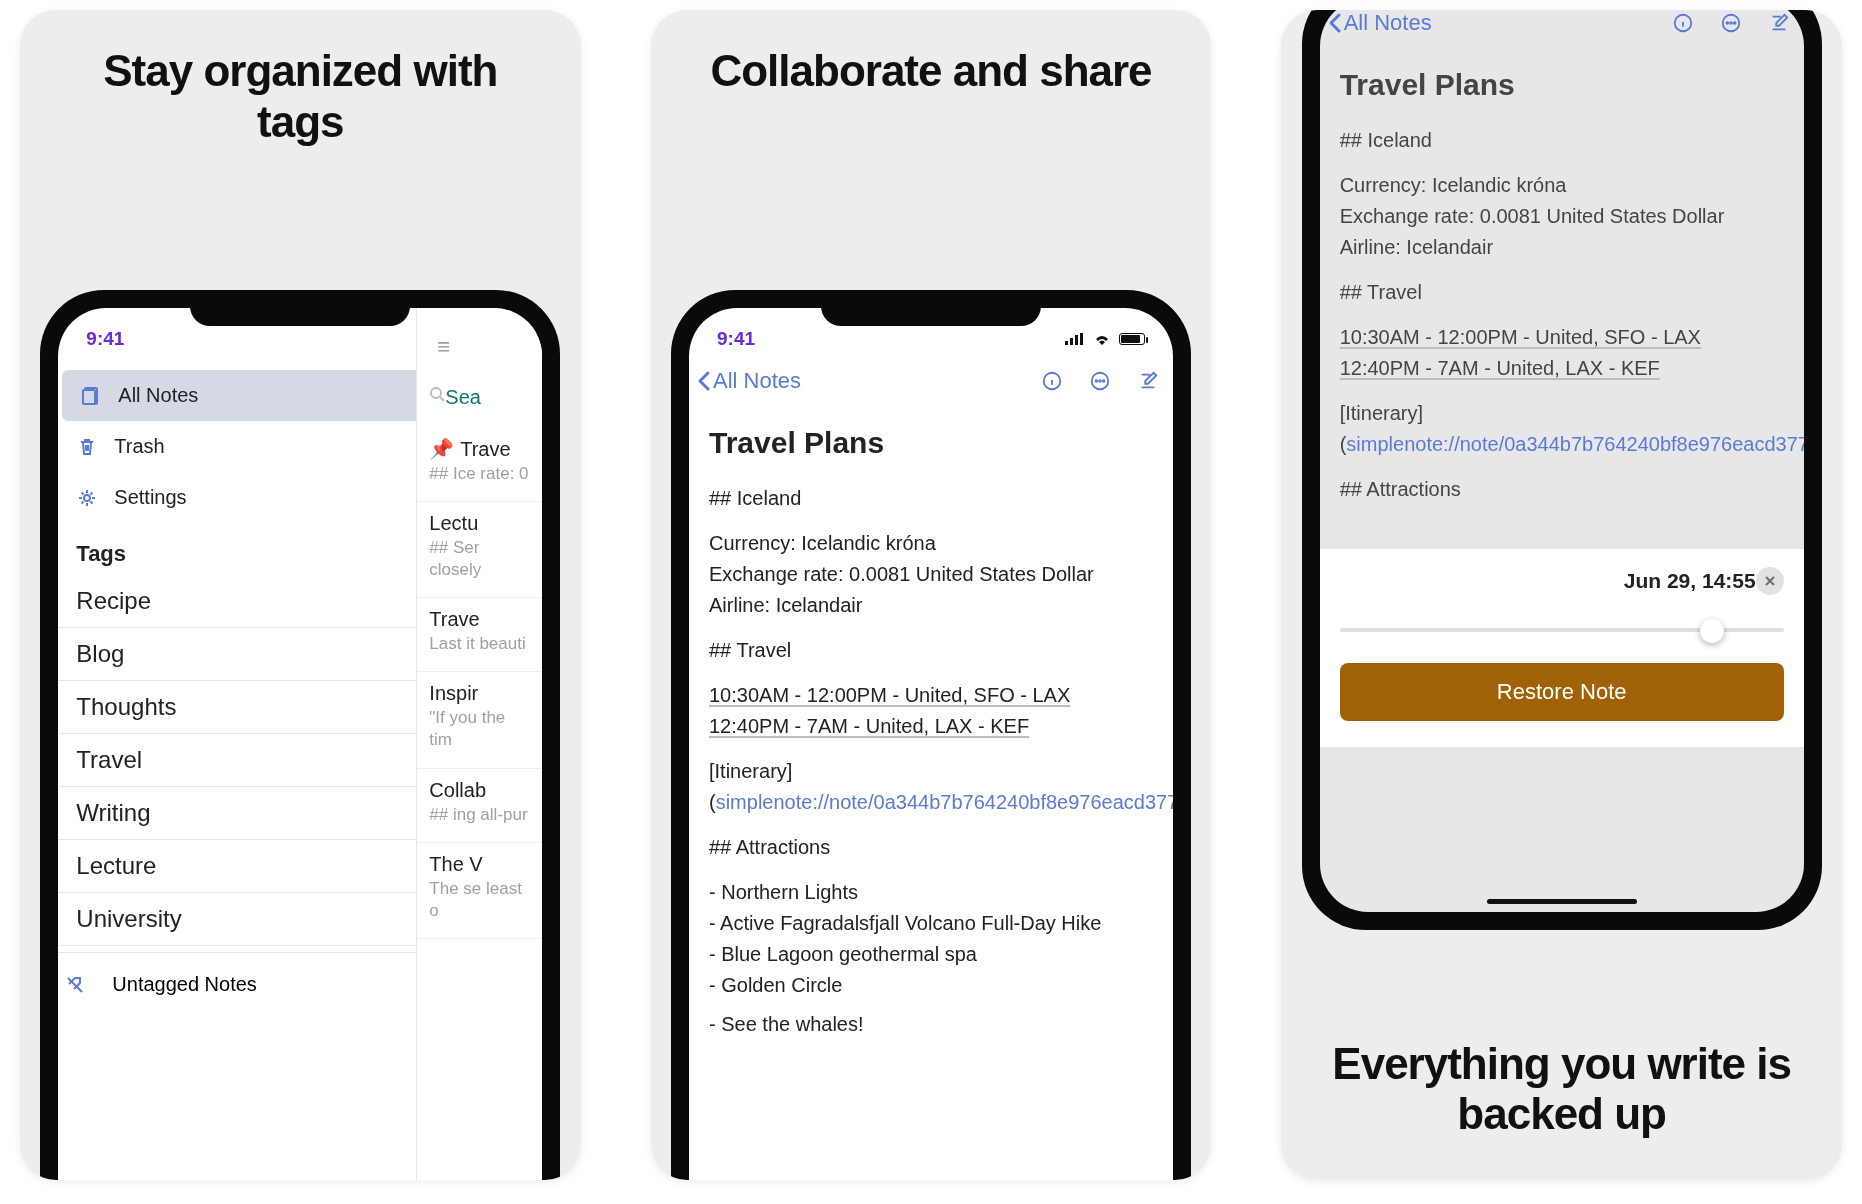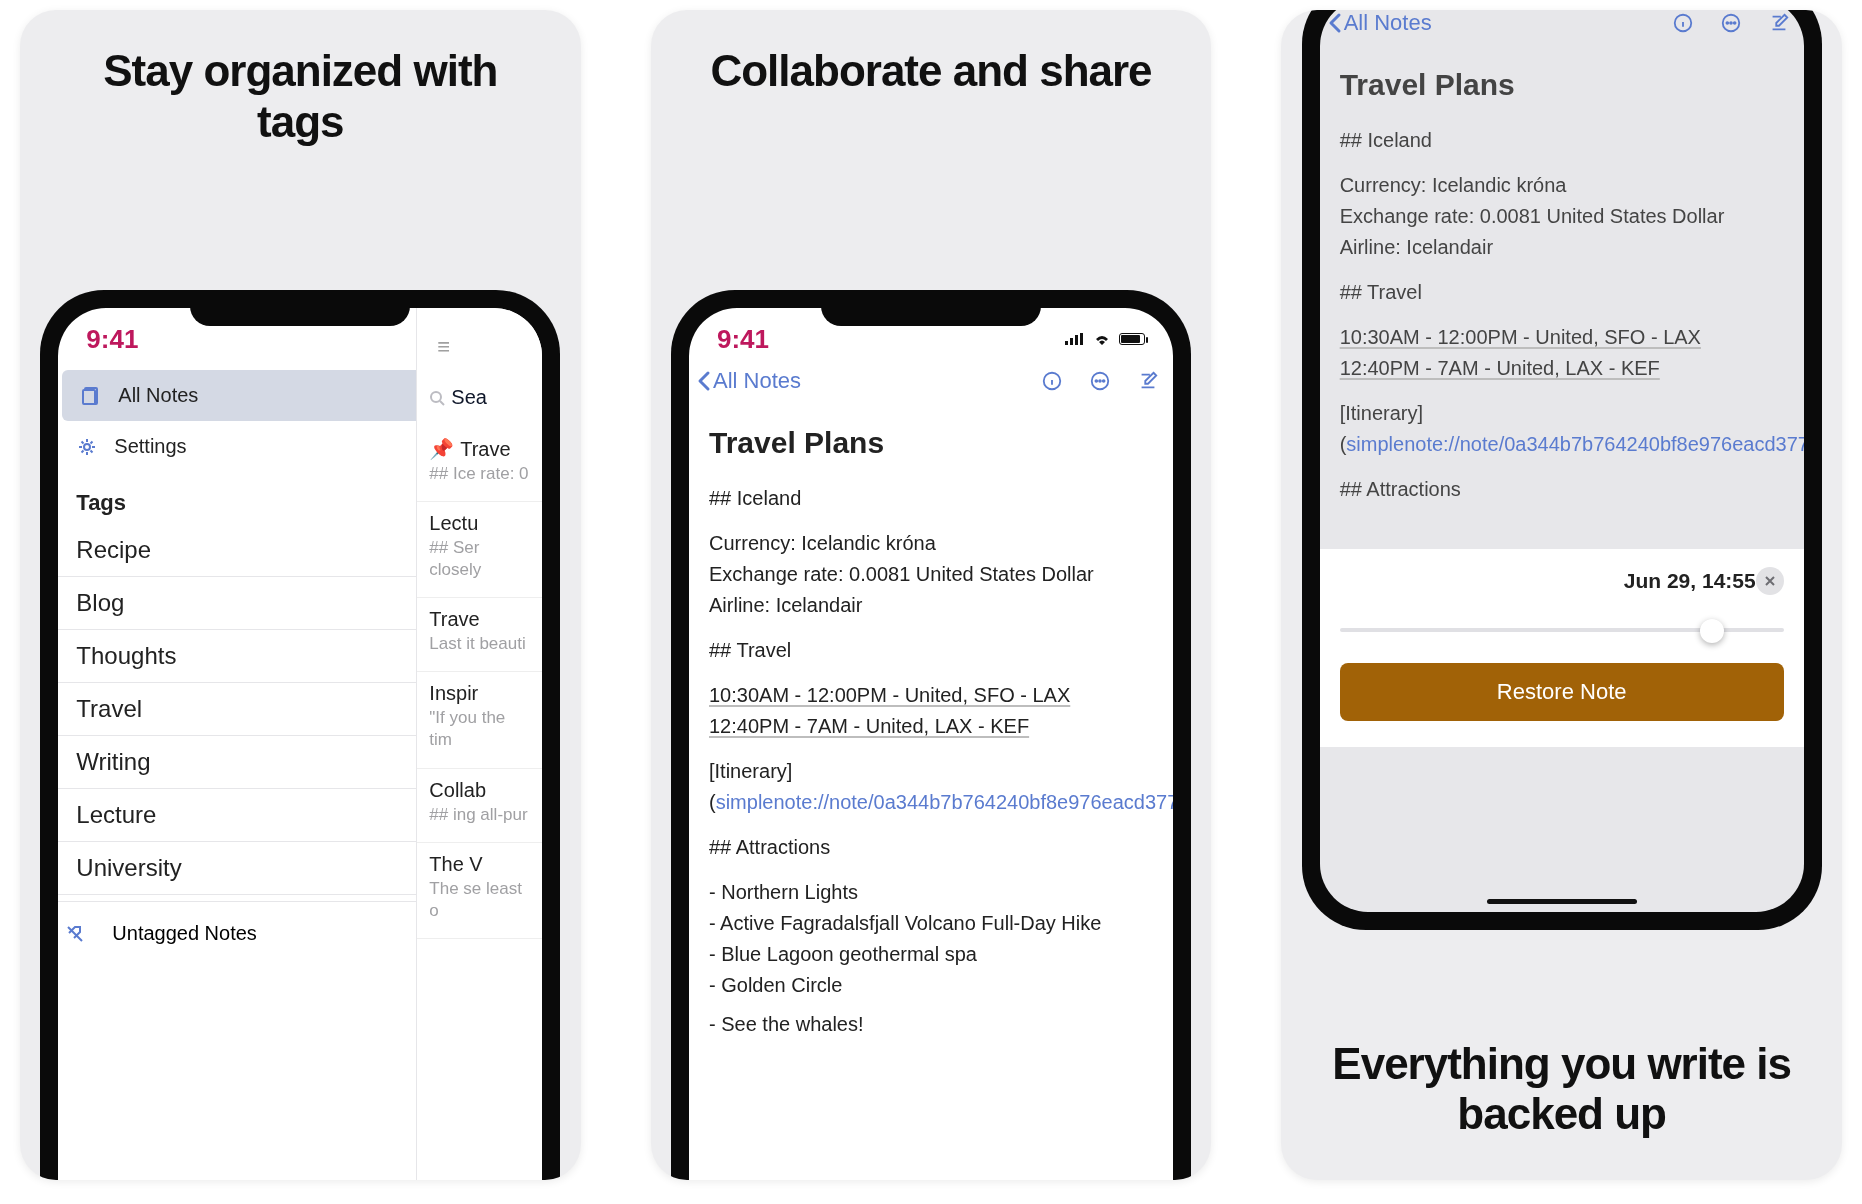--- a/index.html
+++ b/index.html
@@ -63,23 +63,23 @@
       border-bottom-left-radius: 20px;
       border-bottom-right-radius: 20px;
       z-index: 10;
     }
     .statusbar {
       height: 54px;
       display: flex;
       justify-content: space-between;
       align-items: center;
       padding: 8px 28px 0;
-      font-size: 26px;
+      font-size: 19px;
       font-weight: 600;
-      color: #be185d;
+      color: #6d28d9;
     }
     .statusbar .right { display: flex; align-items: center; gap: 6px; }
     .icon-batt { width: 26px; height: 12px; border: 1.5px solid #111; border-radius: 3px; position: relative; }
     .icon-batt::after { content: ""; position: absolute; right: -4px; top: 3px; width: 2px; height: 6px; background: #111; border-radius: 1px; }
     .icon-batt .fill { position: absolute; left: 1px; top: 1px; bottom: 1px; width: 80%; background: #111; border-radius: 1px; }
 
     .ilist { list-style: none; }
     .sidebar-item {
       display: flex; align-items: center; gap: 16px;
       padding: 14px 18px;
@@ -96,21 +96,21 @@
 
     
     .rightpane {
       position: absolute; top: 0; right: 0; bottom: 0; width: 126px;
       background: #fff;
       border-left: 1px solid #e6e6e9;
       padding-top: 70px;
       color: #9a9a9a;
     }
     .rightpane .menuicon { position: absolute; top: 26px; left: 20px; color: #a0a0a0; font-size: 22px; }
-    .rightpane .search { display:flex; gap:6px; align-items:center; margin: 8px 12px 18px; color: #0f172a; font-size: 20px;}
+    .rightpane .search { display:flex; align-items:flex-start; margin: 8px 12px 18px; color: #0f766e; font-size: 20px;}
     .rightpane .item { padding: 10px 12px 16px; border-bottom: 1px solid #eee; }
     .rightpane .item .t { color: #222; font-size: 20px; display:flex; gap:6px; align-items:center; }
     .rightpane .item .s { color: #a0a0a3; font-size: 17px; line-height: 1.3; margin-top: 2px; }
 
     
     .navbar { display: flex; align-items: center; justify-content: space-between; padding: 6px 14px 6px 8px; }
     .navbar .back { color: #5a7bcf; font-size: 22px; display: flex; align-items: center; gap: 2px; }
     .navbar .actions { display: flex; gap: 26px; color: #5a7bcf; }
     .note { padding: 12px 20px 20px; color: #222; font-size: 20px; line-height: 1.55; }
     .note h2 { font-weight: 800; font-size: 30px; padding: 8px 0 16px; }
@@ -170,20 +170,28 @@
 
       <ul class="ilist" style="margin-top: 8px;">
         <li class="sidebar-item active">
           <span class="ico" style="color:#5a7bcf">
               <svg width="20" height="20" viewBox="0 0 20 20" fill="none" stroke="currentColor" stroke-width="2">
                 <rect x="4" y="2" width="12" height="16" rx="1"></rect>
                 <rect x="2" y="4" width="12" height="14" rx="1" fill="#d4d9e4"></rect>
               </svg>
             </span>
           <span>All Notes</span>
+        </li>
+        <li class="sidebar-item">
+          <span class="ico" style="color:#5a7bcf">
+              <svg width="20" height="20" viewBox="0 0 20 20" fill="none" stroke="currentColor" stroke-width="2">
+                <path d="M4 5h12M8 5V3h4v2M6 5l1 12h6l1-12M9 8v6M11 8v6"></path>
+              </svg>
+            </span>
+          <span>Trash</span>
         </li>
         <li class="sidebar-item">
           <span class="ico" style="color:#5a7bcf">
               <svg width="20" height="20" viewBox="0 0 20 20" fill="none" stroke="currentColor" stroke-width="2">
                 <circle cx="10" cy="10" r="3"></circle>
                 <path d="M10 2v3M10 15v3M2 10h3M15 10h3M4.5 4.5l2 2M13.5 13.5l2 2M15.5 4.5l-2 2M6.5 13.5l-2 2"></path>
               </svg>
             </span>
           <span>Settings</span>
         </li>

